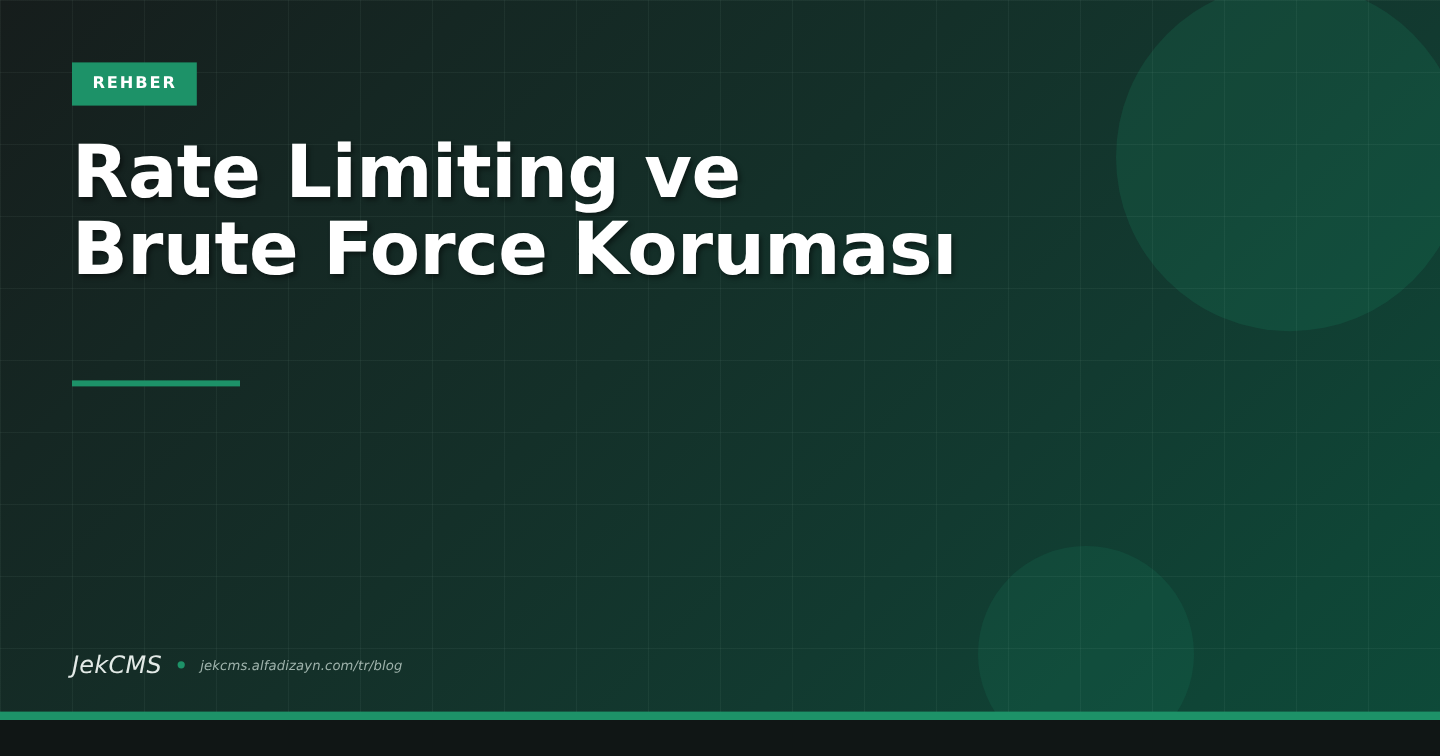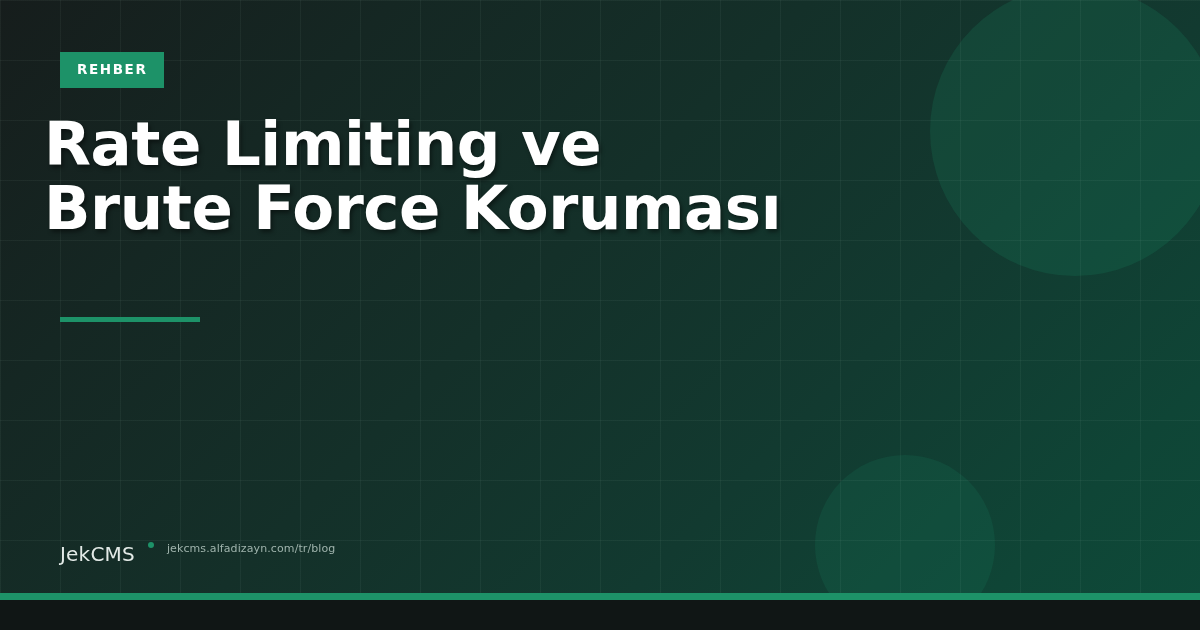--- a/index.html
+++ b/index.html
@@ -79,21 +79,21 @@
     color: #ffffff;
     font-size: 13.5px;
     font-weight: 600;
     letter-spacing: 1.6px;
     line-height: 1;
     white-space: nowrap;
   }
 
   .title {
     position: absolute;
-    left: 44px;
+    left: 60px;
     top: 112px;
     width: 800px;
     color: #ffffff;
     font-size: 61px;
     font-weight: 700;
     line-height: 64px;
     letter-spacing: -0.4px;
     text-shadow: 2px 3px 4px rgba(0, 0, 0, 0.45);
   }
   .title-line { display: block; white-space: nowrap; }
@@ -106,21 +106,23 @@
     height: 5px;
     background: #1d9268;
   }
 
   
   .footer {
     position: absolute;
     left: 60px;
     bottom: 34px;
     display: flex;
+    align-items: center;
     gap: 13px;
+    font-style: italic;
   }
   .footer-brand {
     color: #e3eae7;
     font-size: 20px;
     font-weight: 400;
     letter-spacing: 0.2px;
   }
   .footer-dot {
     width: 6px;
     height: 6px;

